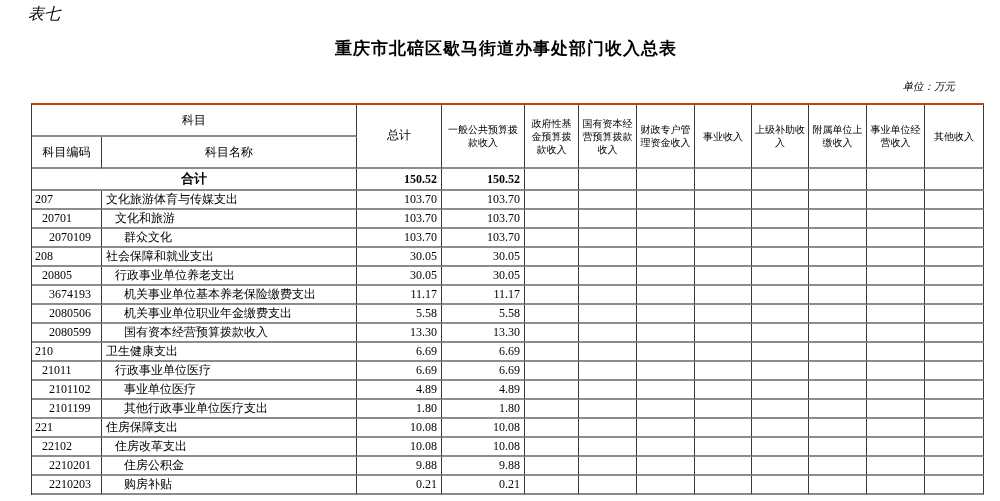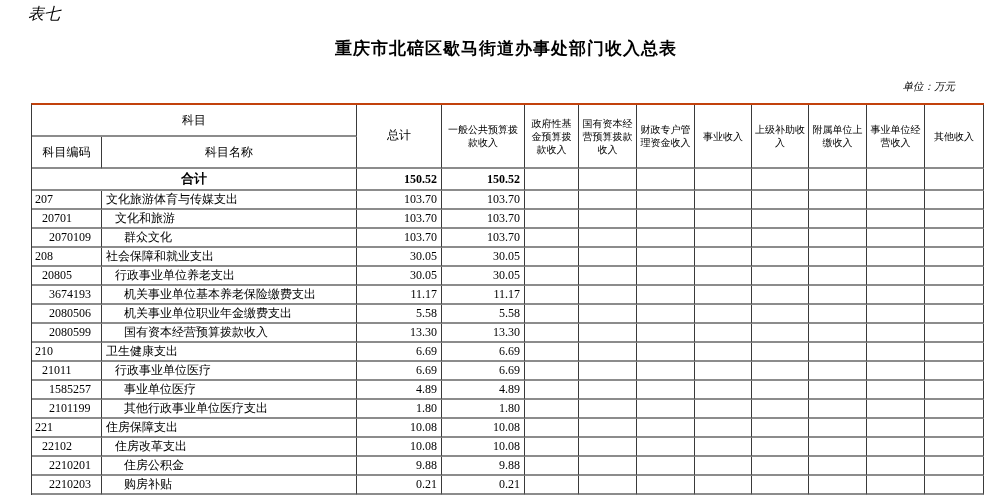--- a/index.html
+++ b/index.html
@@ -244,21 +244,21 @@
         <td class="num"></td>
         <td class="num"></td>
         <td class="num"></td>
         <td class="num"></td>
         <td class="num"></td>
         <td class="num"></td>
         <td class="num"></td>
         <td class="num"></td>
       </tr>
       <tr class="data-row">
-        <td class="code lv2">1585257</td>
+        <td class="code lv2">2101102</td>
         <td class="name lv2">事业单位医疗</td>
         <td class="num">4.89</td>
         <td class="num">4.89</td>
         <td class="num"></td>
         <td class="num"></td>
         <td class="num"></td>
         <td class="num"></td>
         <td class="num"></td>
         <td class="num"></td>
         <td class="num"></td>

